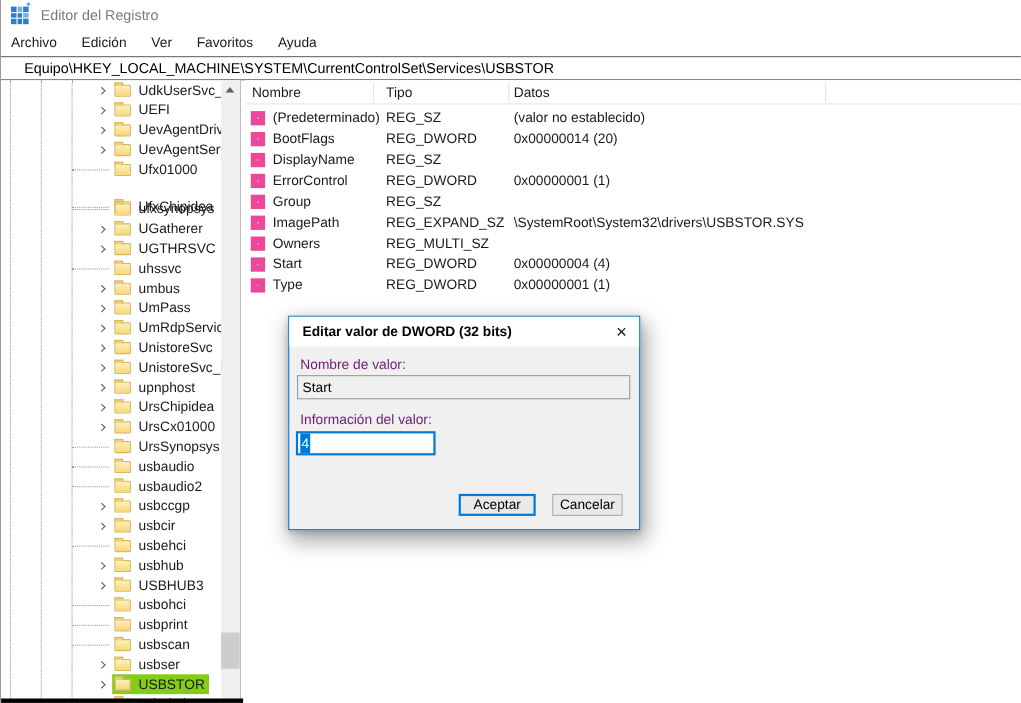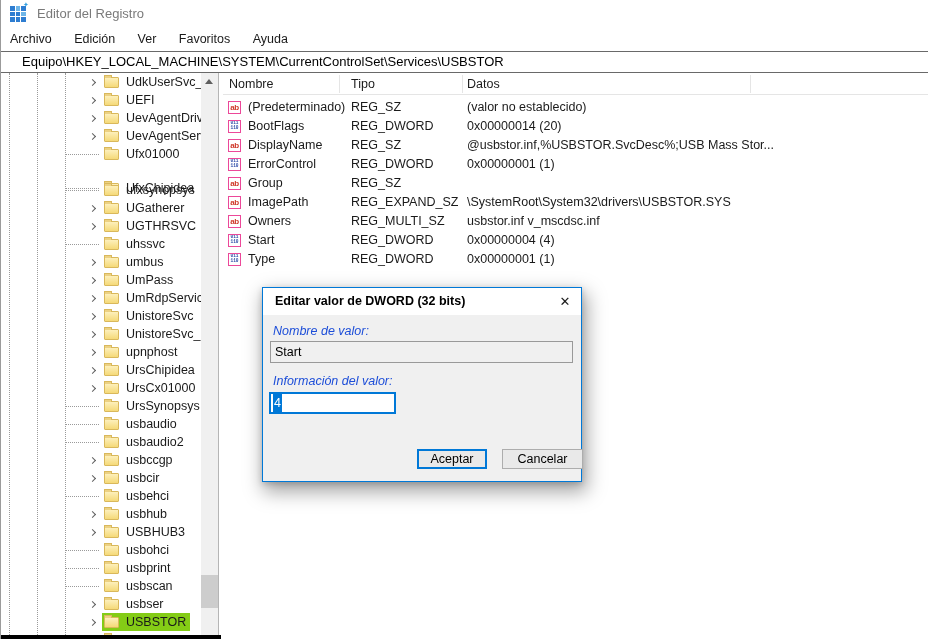--- a/index.html
+++ b/index.html
@@ -53,56 +53,56 @@
 
   
   #values-panel { position:absolute; left:222px; top:73px; width:706px; height:566px; background:#fff; }
   #list-header { position:absolute; left:0; top:0; width:706px; height:22px; border-bottom:1px solid #e5e5e5; background:#fff; }
   .hdr-label { position:absolute; top:0; line-height:22px; font-size:12.5px; color:#1a1a1a; }
   #hdr-nombre { left:6px; } #hdr-tipo { left:128px; } #hdr-datos { left:244px; }
   .hdr-sep { position:absolute; top:2px; height:18px; width:0; border-left:1px solid #e5e5e5; }
 
   .list-row { position:absolute; left:0; width:706px; height:19px; }
   .vicon { position:absolute; left:5px; top:3px; width:13px; height:13px; background:#fff;
-    border:1px solid #ec4899; text-align:center; overflow:hidden; }
+    border:6px solid #ec4899; text-align:center; overflow:hidden; }
   .vicon.icon-string { color:#cf3a2a; font-size:8px; font-weight:bold; line-height:11px; letter-spacing:-0.5px; }
   .vicon.icon-dword { color:#2b4ba6; font-weight:bold; font-family:"Liberation Mono","DejaVu Sans Mono",monospace; }
   .vicon.icon-dword div { font-size:5px; line-height:5px; transform:scale(.9); }
   .cell { position:absolute; top:0; line-height:19px; font-size:12.5px; color:#1a1a1a; white-space:nowrap; }
   .c-name { left:25px; } .c-type { left:128px; } .c-data { left:244px; max-width:460px; overflow:hidden; }
 
   
   #dialog { position:absolute; left:261px; top:287px; width:320px; height:195px; z-index:10;
     background:#f0f0f0; border:1px solid #0078d7;
     box-shadow:3px 8px 18px 2px rgba(0,0,0,0.35), 0 2px 6px rgba(0,0,0,0.18); }
   #dialog-titlebar { position:absolute; left:0; top:0; width:318px; height:27px; background:#fff; }
   #dialog-title { position:absolute; left:12px; top:0; line-height:27px; font-size:12.5px; color:#000; white-space:nowrap;font-weight:bold; }
   #dialog-close { position:absolute; right:0; top:0; width:32px; height:27px; text-align:center;
     line-height:27px; font-size:13px; color:#1a1a1a; cursor:default; }
-  .dlg-label { position:absolute; font-size:12.5px; color:#1d4ed8; white-space:nowrap;font-style:italic; }
+  .dlg-label { position:absolute; font-size:12.5px; color:#701a75; white-space:nowrap; }
   #name-label { left:10px; top:36px; }
   #name-input { position:absolute; left:7px; top:53px; width:303px; height:22px;
     background:#f0f0f0; border:1px solid #999; line-height:20px; font-size:12.5px; padding-left:4px; }
   #value-label { left:10px; top:86px; }
   #value-input { position:absolute; left:6px; top:104px; width:127px; height:22px;
     background:#fff; border:2px solid #0078d7; line-height:18px; font-size:12.5px; }
   #value-selection { display:inline-block; margin-left:2px; padding:0 1px; background:#0078d7; color:#fff; }
 
   #base-group { position:absolute; left:154px; top:88px; width:156px; height:55px; border:1px solid #cfcfcf; }
   #base-legend { position:absolute; left:6px; top:-8px; padding:0 4px; background:#f0f0f0; font-size:12.5px; }
   .radio-row { position:absolute; left:12px; height:14px; display:flex; align-items:center; }
   #radio-hex-row { top:11px; } #radio-dec-row { top:35px; }
   .radio { position:relative; width:13px; height:13px; border:1px solid #1a1a1a; border-radius:50%; background:#fff; flex:0 0 13px; }
   .radio.checked::after { content:""; position:absolute; left:2.5px; top:2.5px; width:6px; height:6px; border-radius:50%; background:#1a1a1a; }
   .radio-label { margin-left:6px; font-size:12.5px; white-space:nowrap; }
 
   .dlg-btn { position:absolute; top:161px; height:20px; background:#e9e9e9; font-size:12.5px;
     text-align:center; cursor:default; }
   #btn-ok { left:154px; width:70px; border:2px solid #0078d7; line-height:16px; }
-  #btn-cancel { left:239px; width:81px; border:1px solid #adadad; line-height:18px; }
+  #btn-cancel { left:239px; width:64px; border:1px solid #adadad; line-height:18px; }
 </style>
 </head>
 <body>
 
 <div id="window">
 
   <div id="titlebar">
     <div id="app-icon">
       <i></i>
         <i class="lt"></i>
@@ -417,21 +417,20 @@
             <div>110</div>
           </span>
     <span class="cell c-name">BootFlags</span>
     <span class="cell c-type">REG_DWORD</span>
     <span class="cell c-data">0x00000014 (20)</span>
   </div>
         <div class="list-row" style="top: 63px;">
     <span class="vicon icon-string">ab</span>
     <span class="cell c-name">DisplayName</span>
     <span class="cell c-type">REG_SZ</span>
-    <span class="cell c-data">@usbstor.inf,%USBSTOR.SvcDesc%;USB Mass Stor...</span>
   </div>
         <div class="list-row" style="top: 82px;">
     <span class="vicon icon-dword">
             <div>011</div>
             <div>110</div>
           </span>
     <span class="cell c-name">ErrorControl</span>
     <span class="cell c-type">REG_DWORD</span>
     <span class="cell c-data">0x00000001 (1)</span>
   </div>
@@ -444,21 +443,20 @@
         <div class="list-row" style="top: 120px;">
     <span class="vicon icon-string">ab</span>
     <span class="cell c-name">ImagePath</span>
     <span class="cell c-type">REG_EXPAND_SZ</span>
     <span class="cell c-data">\SystemRoot\System32\drivers\USBSTOR.SYS</span>
   </div>
         <div class="list-row" style="top: 139px;">
     <span class="vicon icon-string">ab</span>
     <span class="cell c-name">Owners</span>
     <span class="cell c-type">REG_MULTI_SZ</span>
-    <span class="cell c-data">usbstor.inf v_mscdsc.inf</span>
   </div>
         <div class="list-row" style="top: 158px;">
     <span class="vicon icon-dword">
             <div>011</div>
             <div>110</div>
           </span>
     <span class="cell c-name">Start</span>
     <span class="cell c-type">REG_DWORD</span>
     <span class="cell c-data">0x00000004 (4)</span>
   </div>

